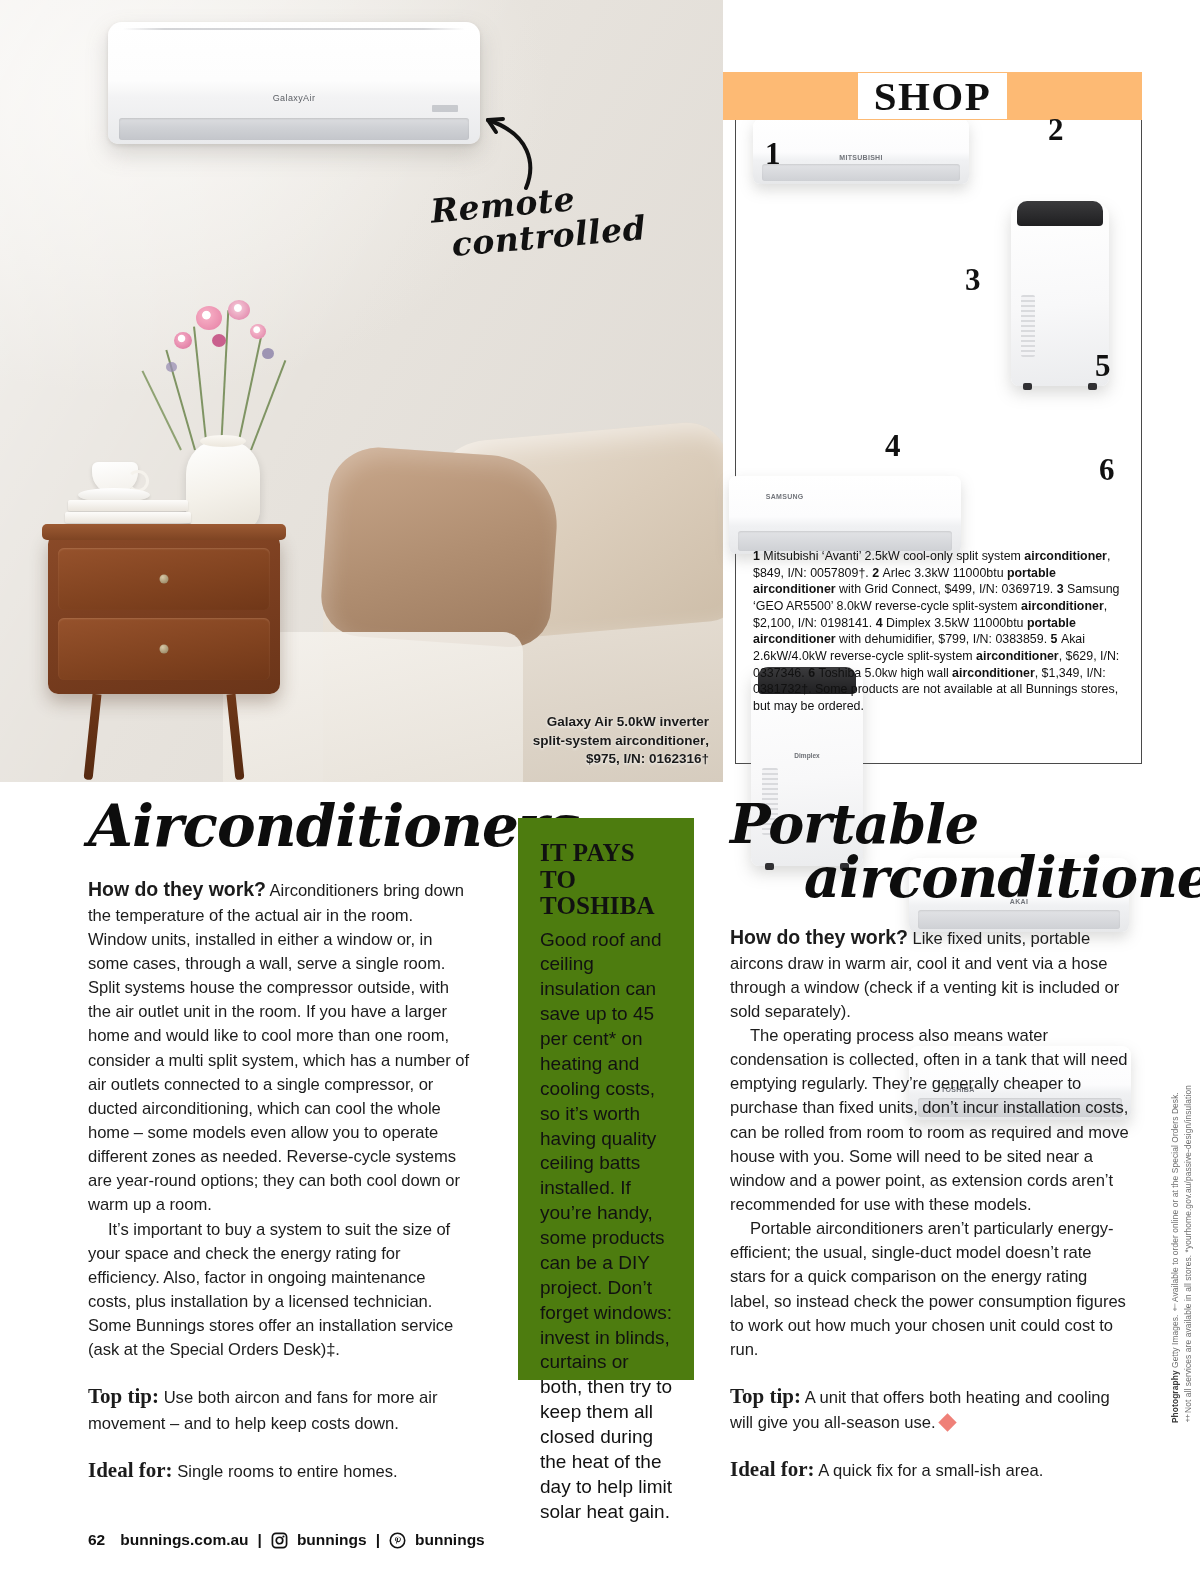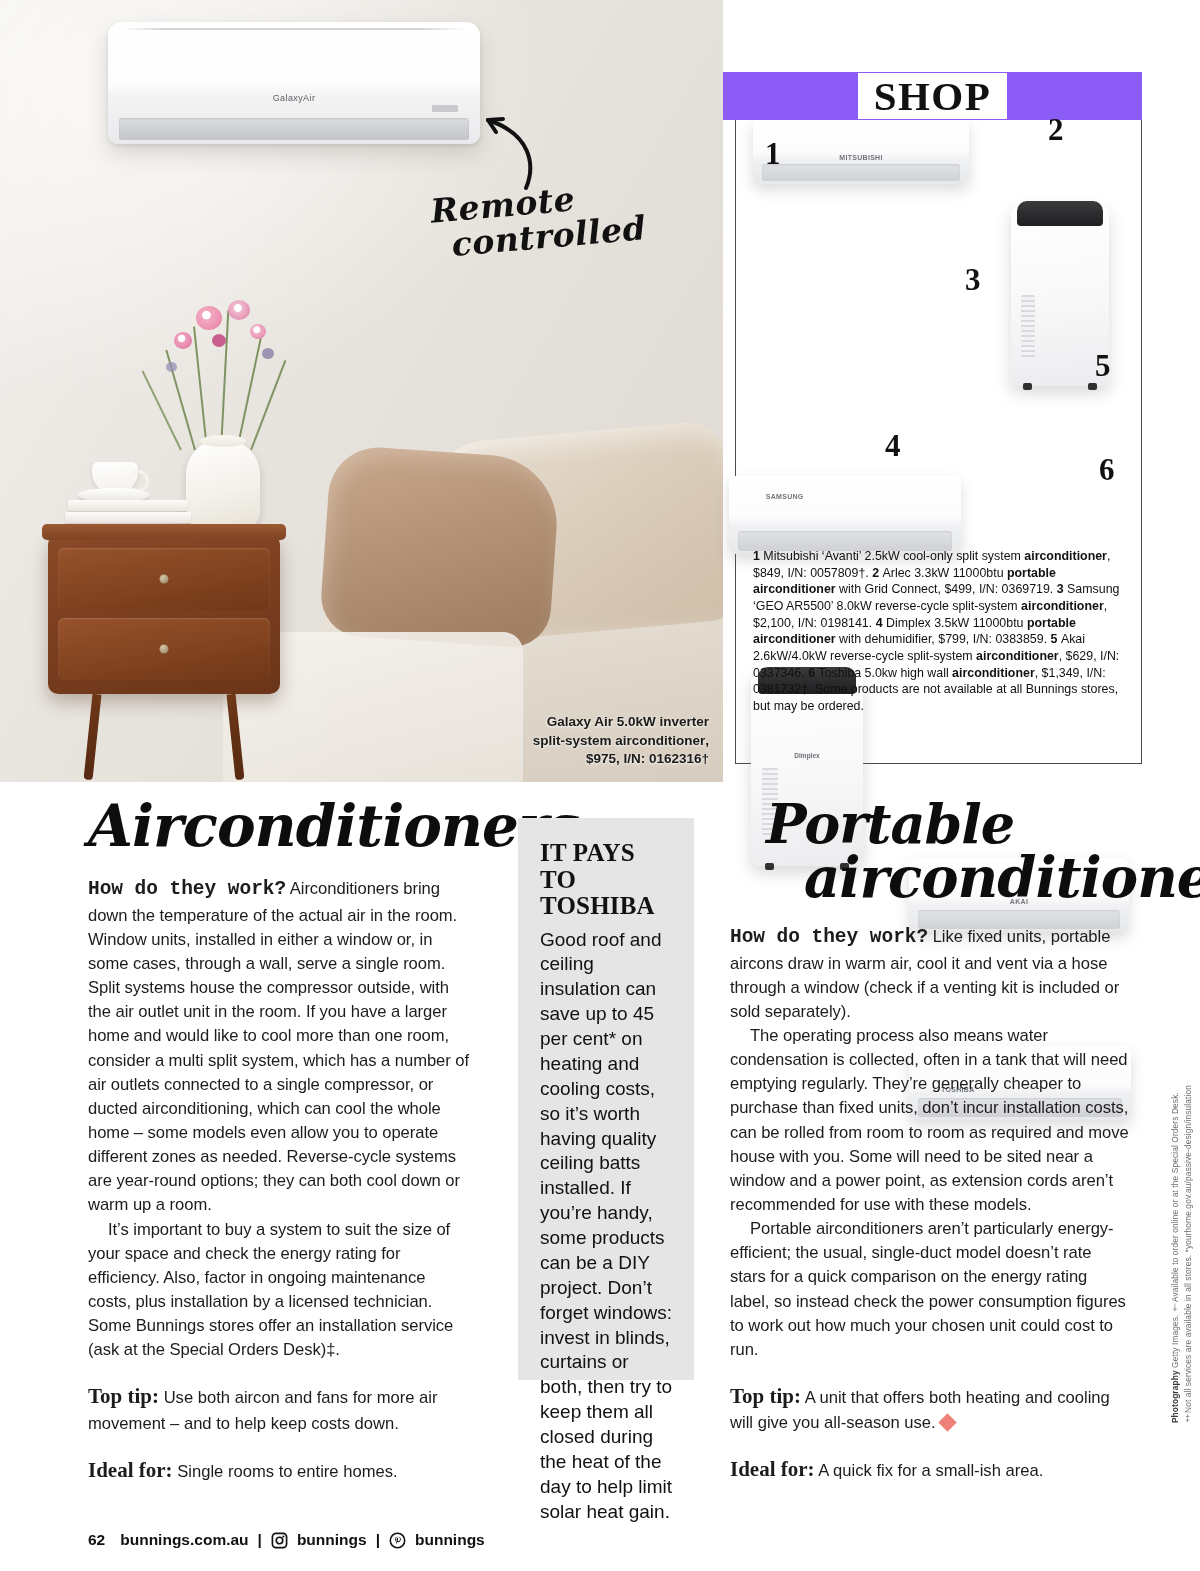--- a/index.html
+++ b/index.html
@@ -151,21 +151,21 @@
     border:1.5px solid #4a4a4a; border-top:none;
   }
   .shop-frame:before, .shop-frame:after {
     content:""; position:absolute; top:0; height:1.5px; background:#4a4a4a;
   }
   .shop-frame:before { left:0; width:118px; }
   .shop-frame:after  { right:0; width:118px; }
   .shop-title {
     position:absolute; left:0; right:58px; top:72px; text-align:center;
     font-family:"Liberation Serif", serif; font-weight:700;
-    font-size:41px; letter-spacing:1.5px; color:#111; background:#8b5cf6;
+    font-size:41px; letter-spacing:1.5px; color:#111; background:#fdba74;
     z-index:3;
   }
   .shop-title span { background:#fff; padding:0 16px; }
 
   .prod { position:absolute; }
   .prod-num {
     position:absolute; font-family:"Liberation Serif", serif;
     font-weight:700; font-size:31px; color:#111; z-index:4;
   }
 
@@ -220,39 +220,39 @@
   .col { position:absolute; }
   .col-left  { left:88px;  top:800px; width:385px; }
   .col-right { left:730px; top:800px; width:400px; }
 
   .script-head {
     font-family:"DejaVu Serif", serif; font-style:italic; font-weight:700;
     color:#0d0d0d; line-height:.92; letter-spacing:-1px;
   }
   .script-left  { font-size:58px; margin-bottom:22px; }
   .script-right { font-size:54px; margin-bottom:20px; }
-  .script-right .l1 { display:block;margin-left:36px; }
+  .script-right .l1 { display:block; }
   .script-right .l2 { display:block; margin-left:74px; margin-top:2px; font-size:56px; }
 
   .body-p {
     font-size:16.6px; line-height:1.455; color:#1c1c1c; margin-bottom:0;
     letter-spacing:-.05px;
   }
   .body-p + .body-p { text-indent:20px; }
-  .lead { font-family:Liberation Mono, monospace; font-weight:700; font-size:19.5px; }
+  .lead { font-family:Liberation Sans, sans-serif; font-weight:700; font-size:19.5px; }
 
   .kv { margin-top:19px; font-size:16.6px; line-height:1.45; color:#1c1c1c; }
   .kv .k { font-family:"Liberation Serif", serif; font-weight:700; font-size:21px; }
   .endmark { display:inline-block; width:13px; height:13px; background:#ef8078;
     transform:rotate(45deg); margin-left:5px; vertical-align:-1px; }
 
   
   .insulate {
     position:absolute; left:518px; top:818px; width:176px; height:562px;
-    background:#e5e5e5; padding:22px 18px 0 22px;
+    background:#4d7c0f; padding:22px 18px 0 22px;
   }
   .insulate h3 {
     font-family:"Liberation Serif", serif; font-weight:700;
     font-size:25px; line-height:1.06; color:#111; letter-spacing:.2px;
     margin-bottom:2px;
   }
   .insulate p { font-size:19px; line-height:1.31; color:#111; font-weight:500;margin-top:8px; }
 
   
   .footer {

